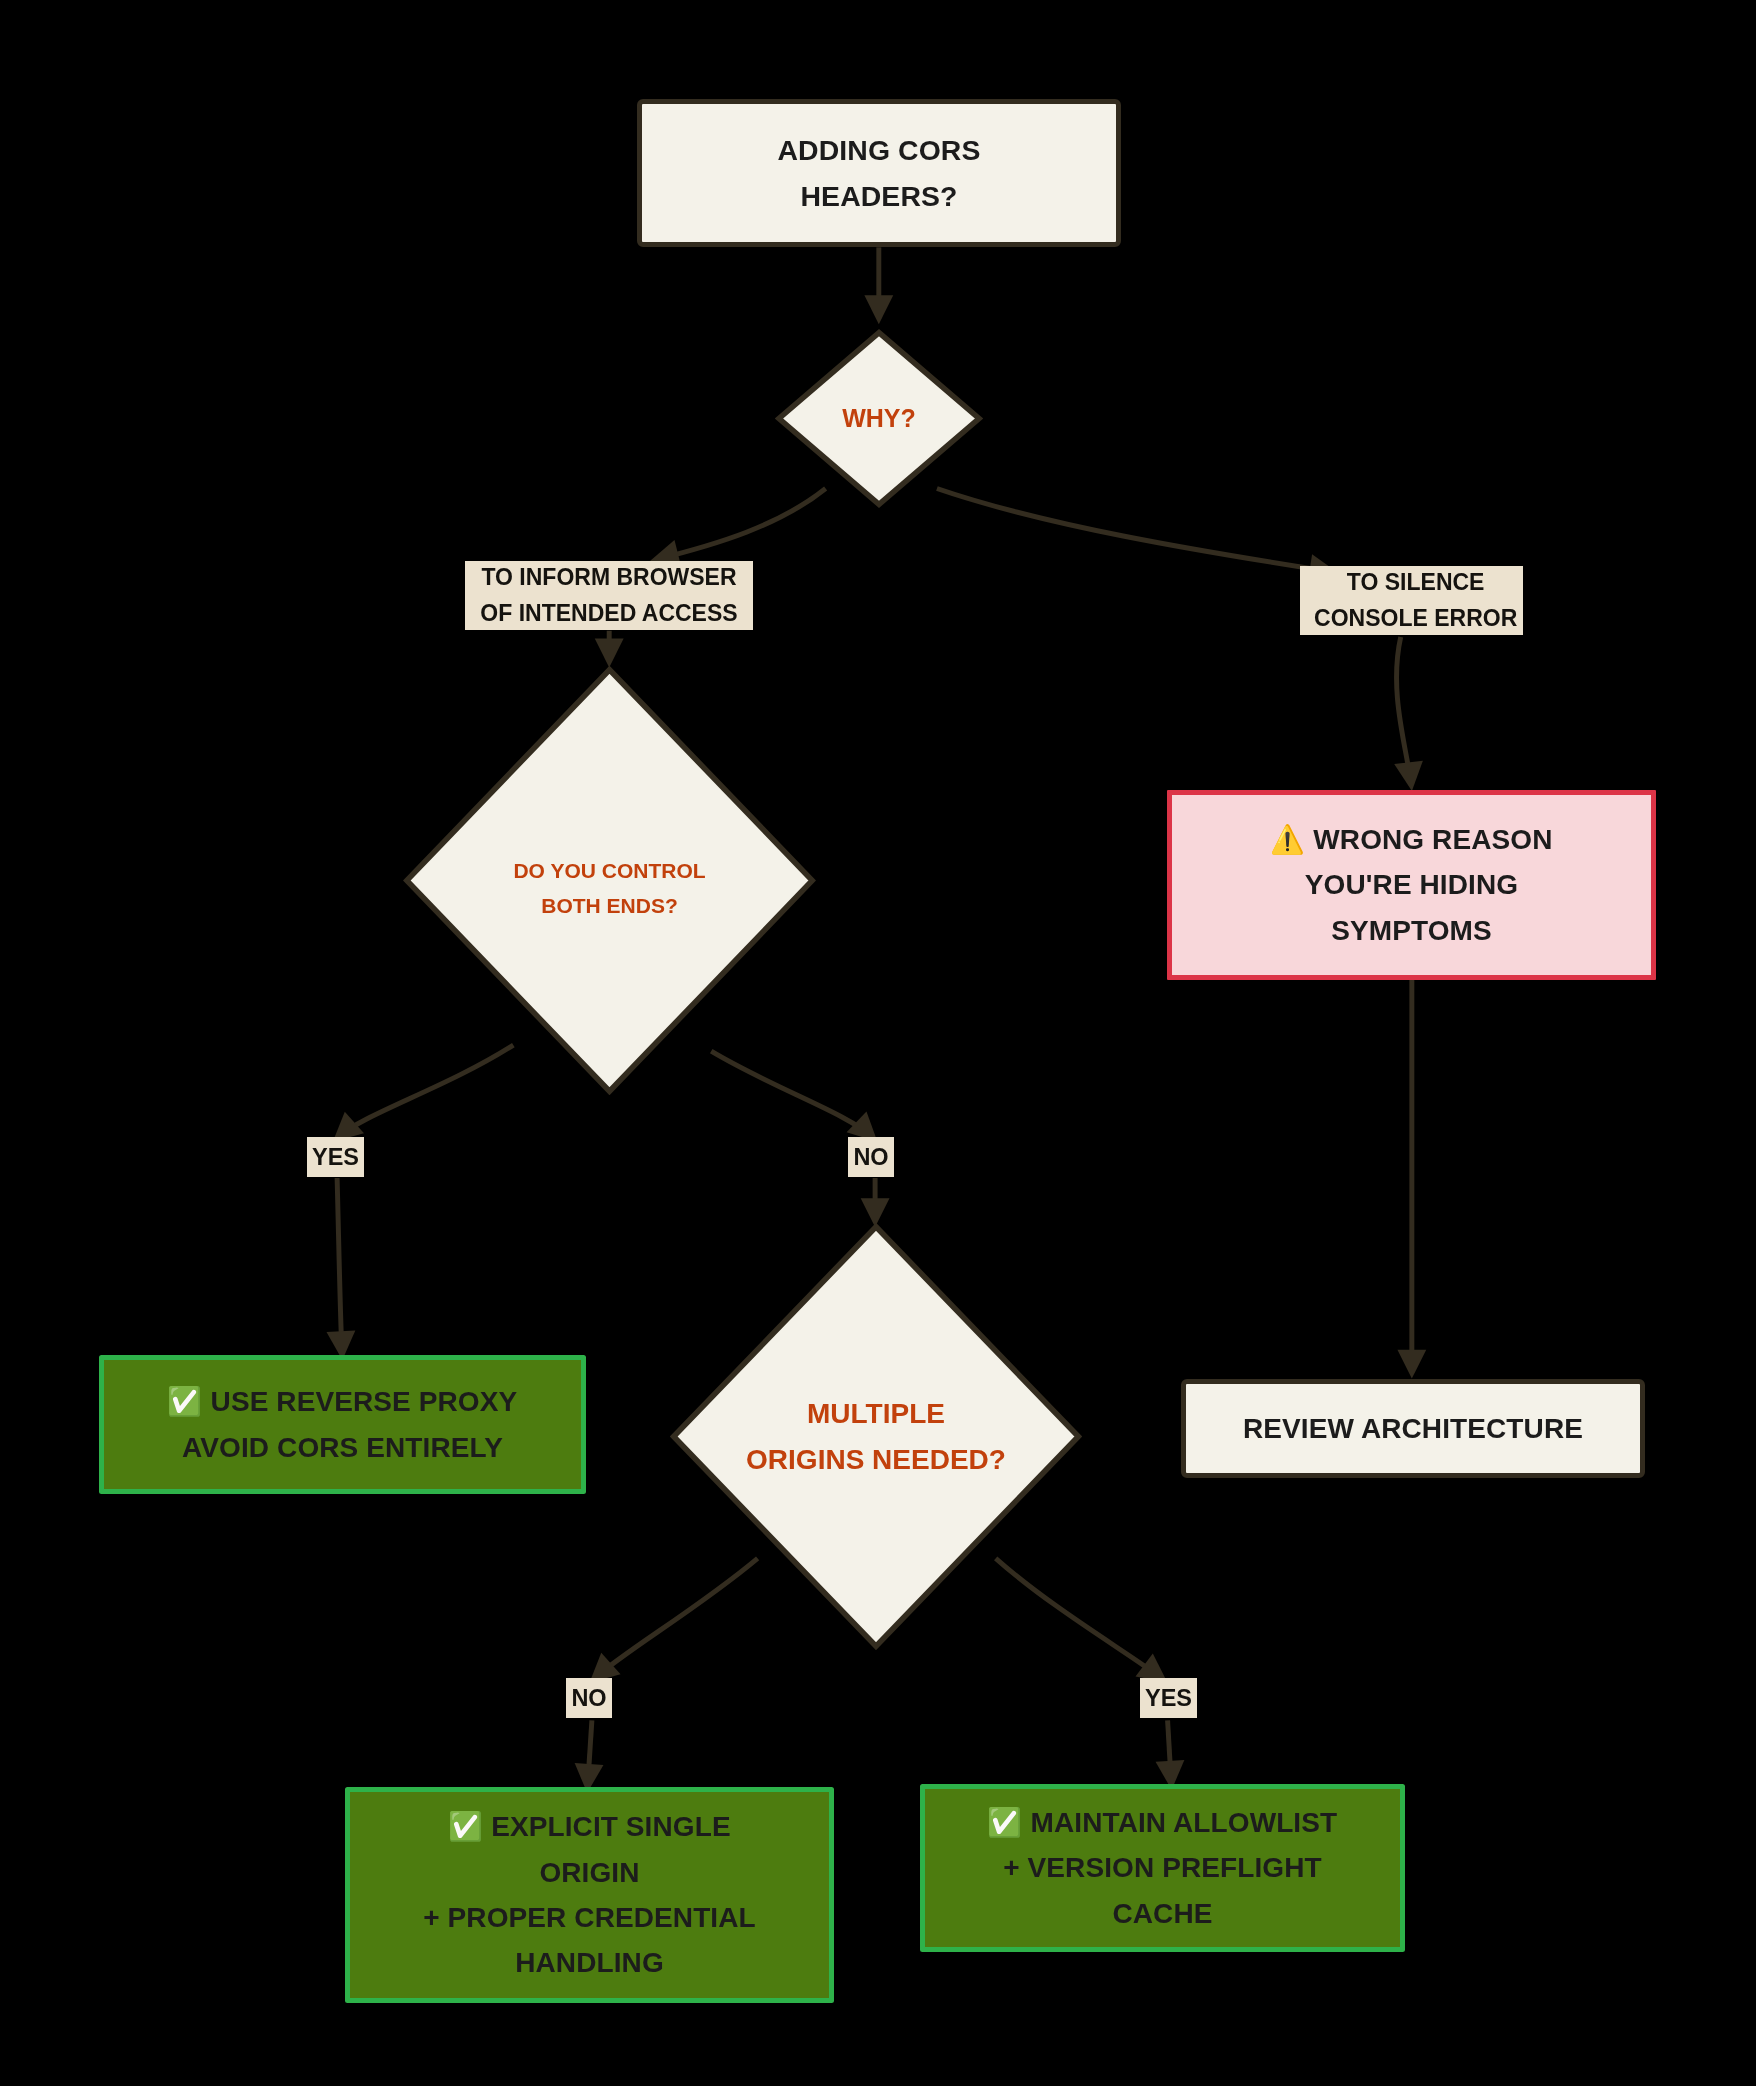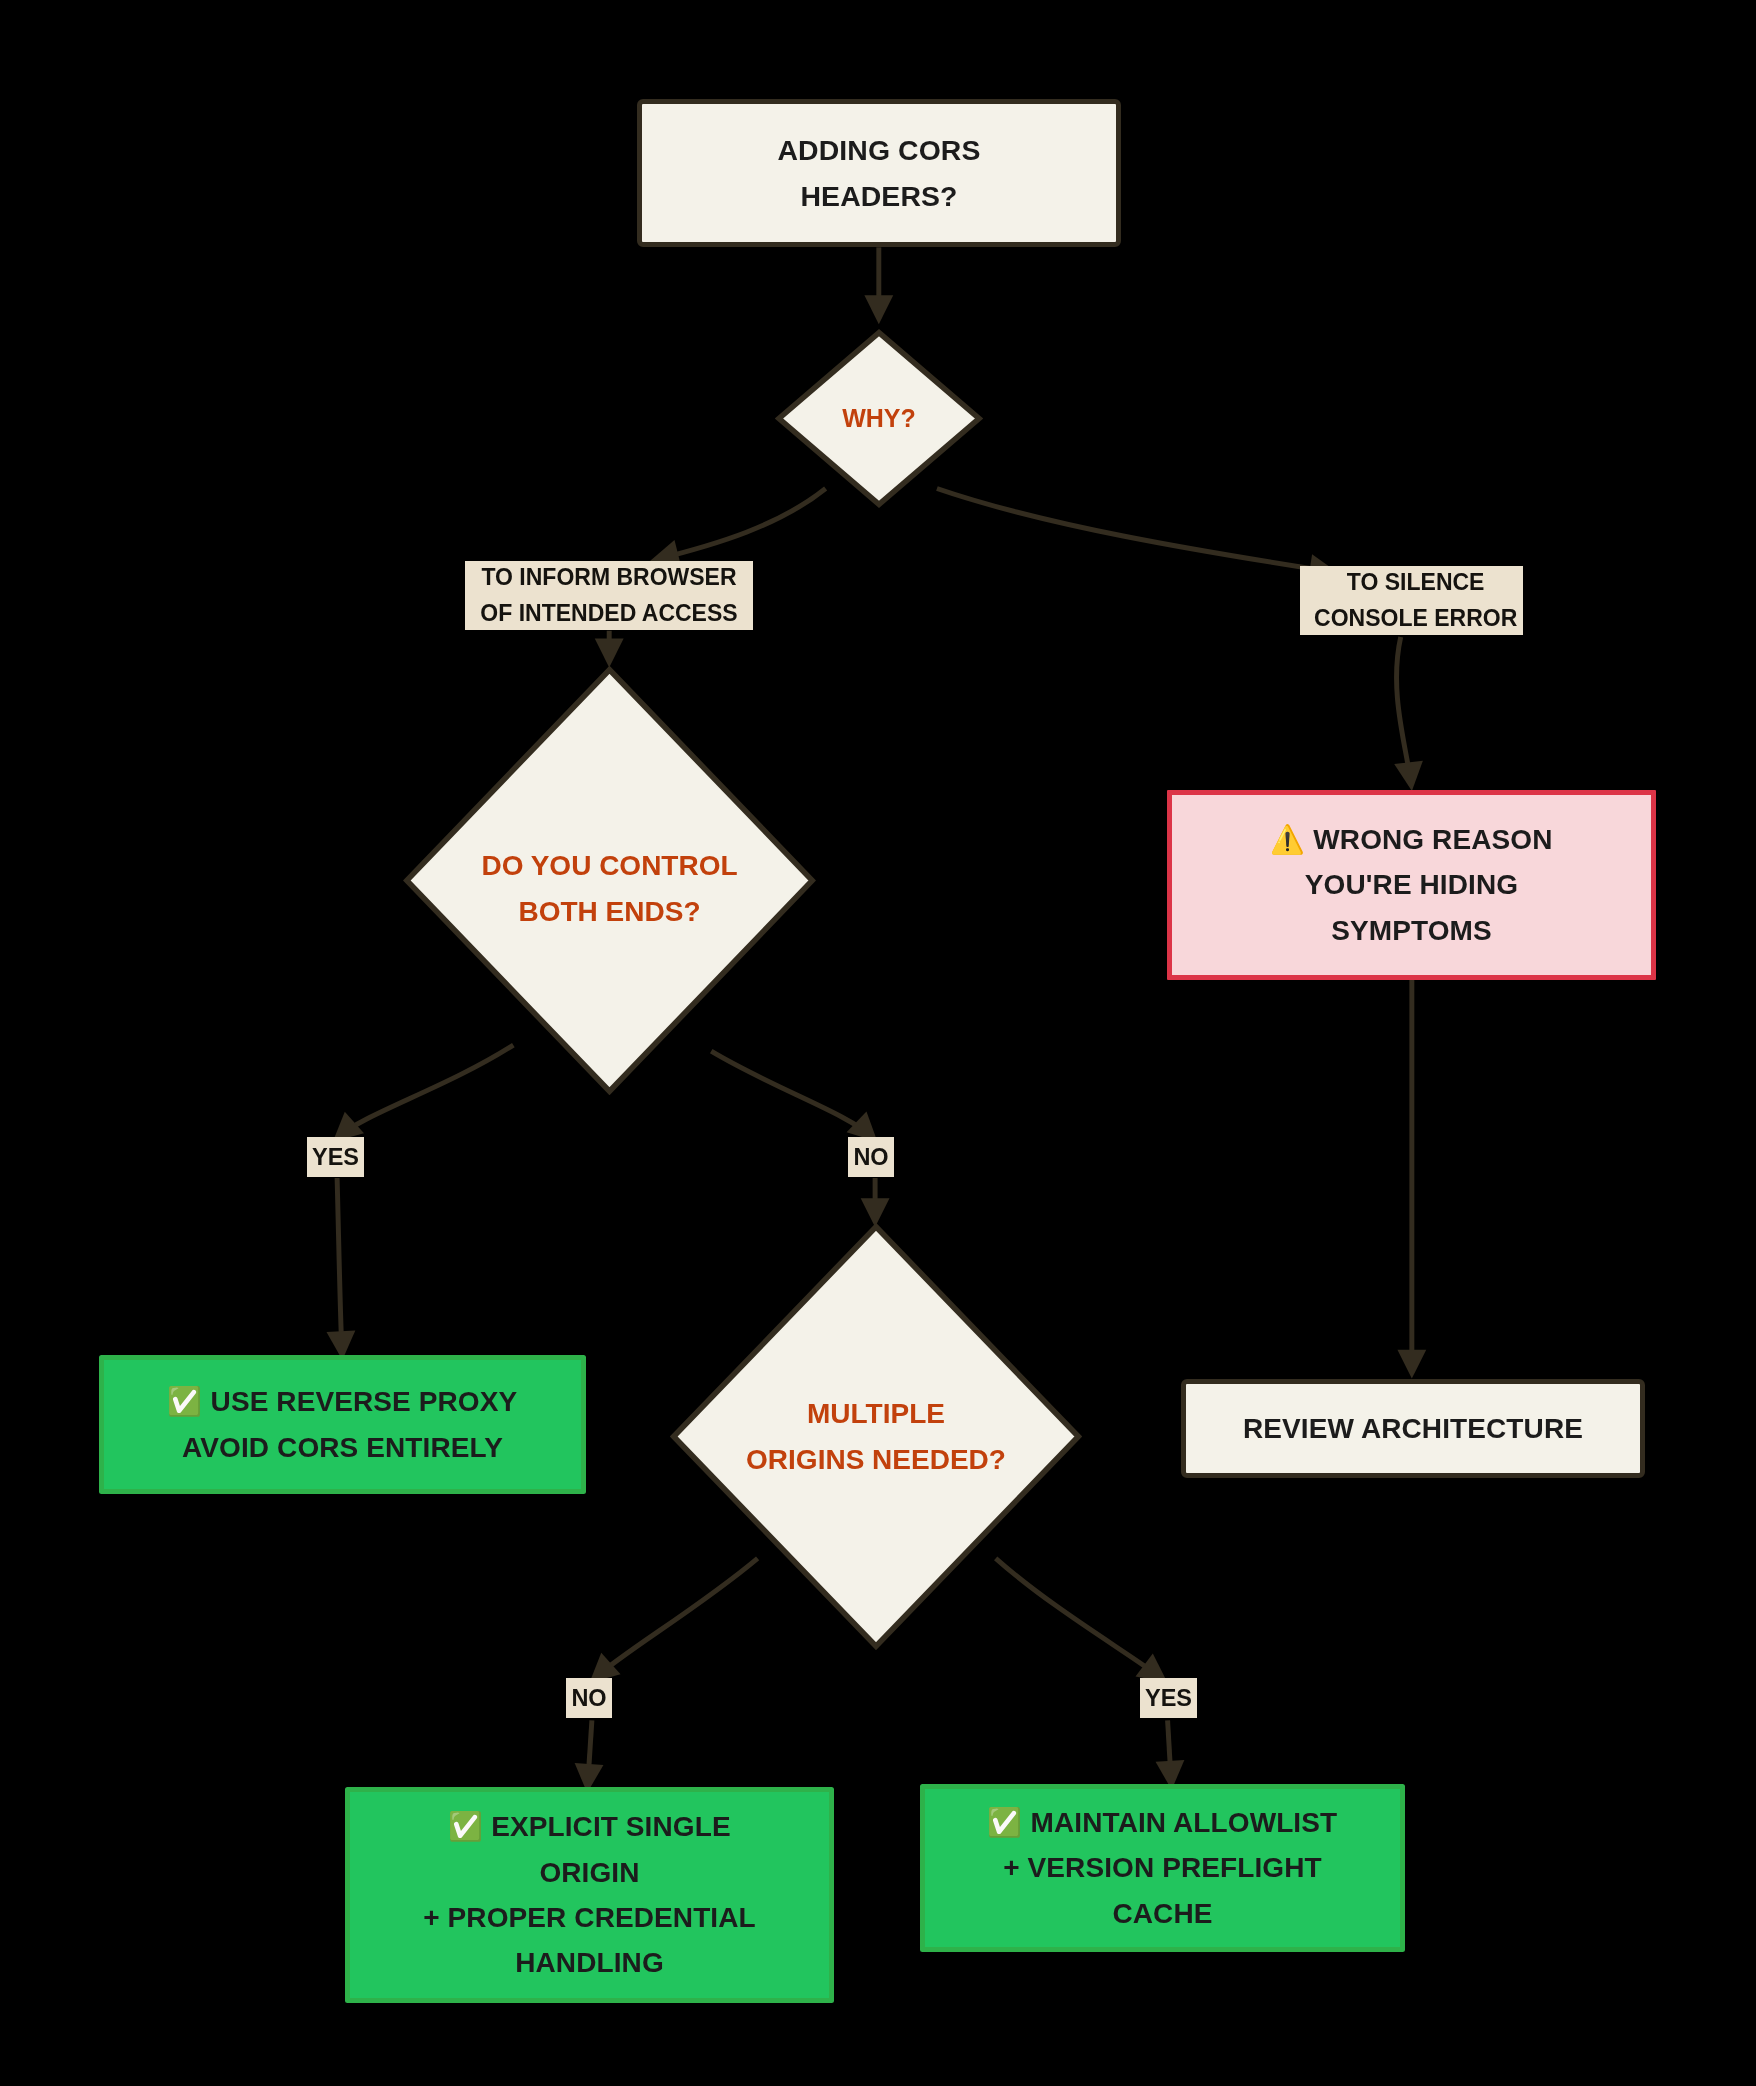--- a/index.html
+++ b/index.html
@@ -67,21 +67,21 @@
     position: relative;
     z-index: 2;
     color: #c2410c;
     font-weight: 700;
     text-align: center;
     line-height: 1.62;
     white-space: pre-line;
   }
   
   .rect-good {
-    background: #22c55e;
+    background: #4d7c0f;
     border: 5.6px solid #2eb24a;
     border-radius: 2.5px;
     font-weight: 700;
   }
   
   .rect-bad {
     background: #f8d7da;
     border: 5.6px solid #dc3447;
     border-radius: 1px;
     font-weight: 700;
@@ -165,21 +165,21 @@
 
   <div class="edge-label" style="left:1300px; top:566px; width:223px; height:69px; font-size:23px; display:flex; align-items:center; justify-content:center;padding-left:12px;">
     <span>TO SILENCE
 CONSOLE ERROR</span>
   </div>
 
   <div class="diamond-wrap" style="left:403px; top:666px; width:413px; height:429px;">
     <svg class="dia-svg" width="413" height="429" viewBox="0 0 668 694">
       <polygon points="334,6 662,347 334,688 6,347" fill="#f4f2e9" stroke="#332c1f" stroke-width="9"></polygon>
     </svg>
-    <span class="label" style="font-size:28px;margin-top:16px;">DO YOU CONTROL
+    <span class="label" style="font-size:21px;margin-top:16px;">DO YOU CONTROL
 BOTH ENDS?</span>
   </div>
 
   <div class="node rect-bad" style="left:1167px; top:790px; width:489px; height:190px; font-size:28px;">
     <span class="label"><span class="emoji">⚠️</span><span> WRONG REASON
 YOU'RE HIDING
 SYMPTOMS</span></span>
   </div>
 
   <div class="edge-label" style="left:307px; top:1137px; width:57px; height:40px; font-size:23.5px; display:flex; align-items:center; justify-content:center;">

